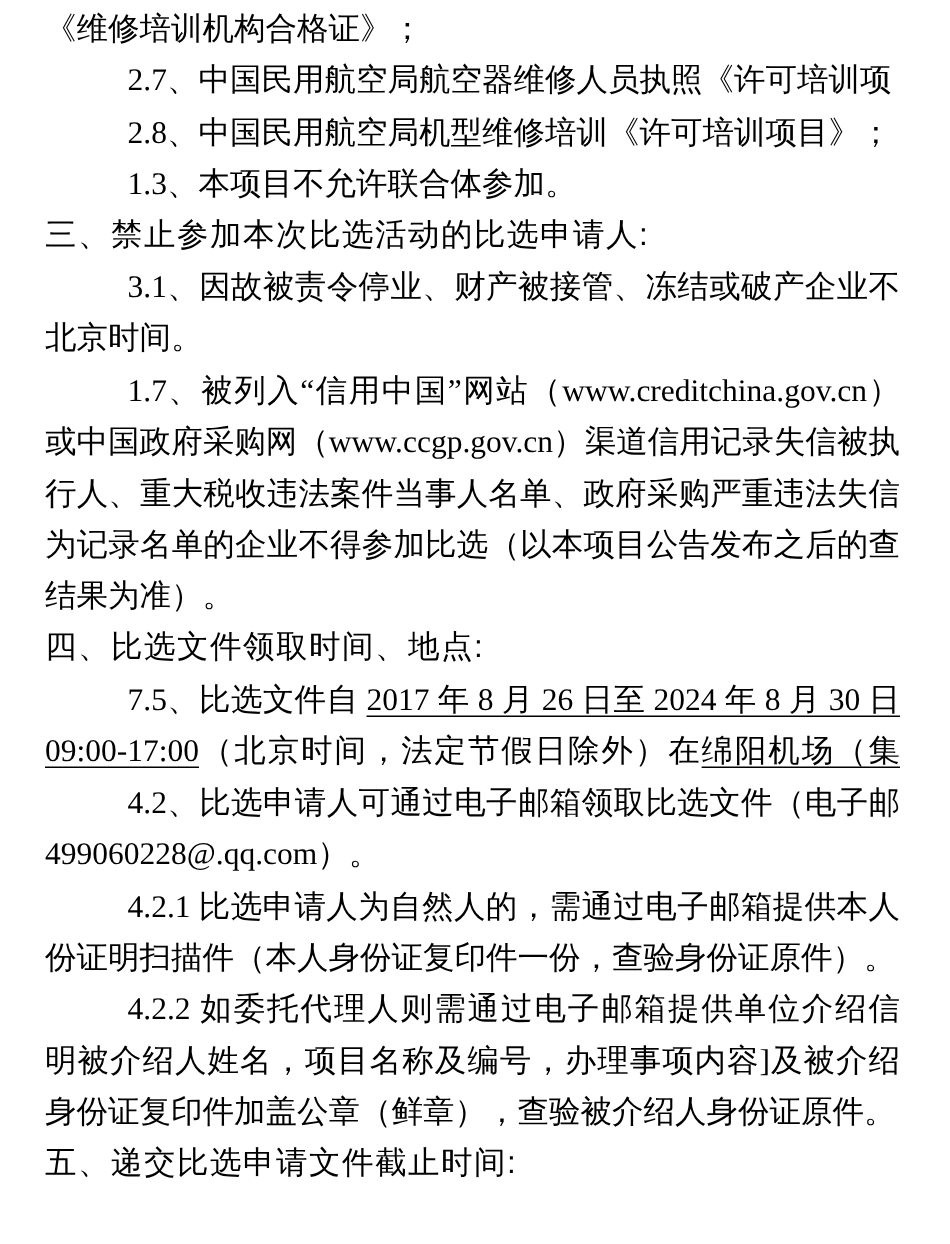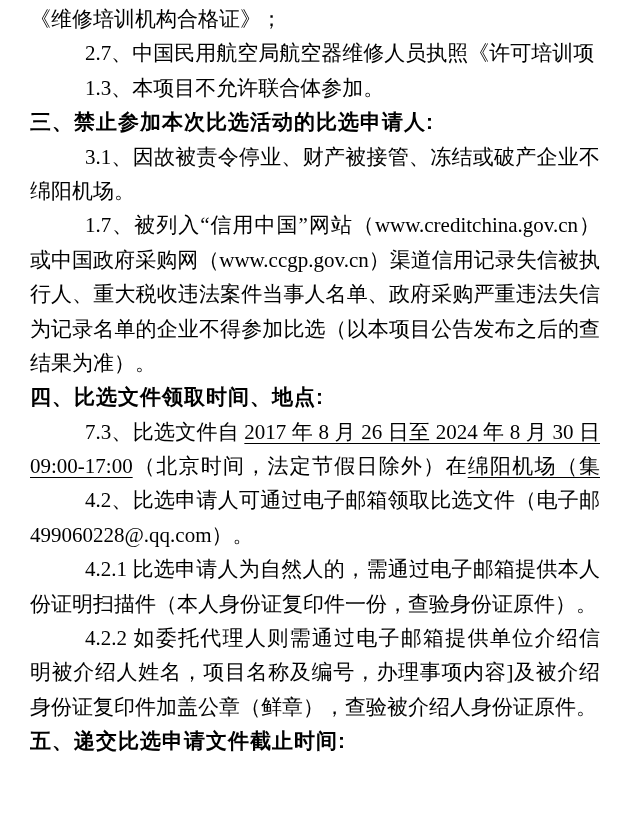--- a/index.html
+++ b/index.html
@@ -27,56 +27,57 @@
   }
   
   .ind { text-indent: 55px; }
   
   .jst {
     text-align: justify;
     text-align-last: justify;
     text-justify: inter-character;
   }
   .hd {
-    font-weight: bold;
+    font-weight: normal;
     font-family: "Liberation Sans", "DejaVu Sans", sans-serif;
     letter-spacing: 1px;
   }
   .u {
     text-decoration: underline;
     text-underline-offset: 4px;
     text-decoration-thickness: 1px;
   }
 </style>
 </head>
 <body>
 
 <div class="doc">
 
   <div class="line">《维修培训机构合格证》；</div>
 
   <div class="line ind">2.7、中国民用航空局航空器维修人员执照《许可培训项目》;</div>
 
+  <div class="line ind">2.8、中国民用航空局机型维修培训《许可培训项目》；</div>
 
   <div class="line ind">1.3、本项目不允许联合体参加。</div>
 
   <div class="line hd">三、禁止参加本次比选活动的比选申请人:</div>
 
   <div class="line ind jst">3.1、因故被责令停业、财产被接管、冻结或破产企业不得</div>
-  <div class="line">绵阳机场。</div>
+  <div class="line">北京时间。</div>
 
   <div class="line ind jst">1.7、被列入“信用中国”网站（www.creditchina.gov.cn）</div>
   <div class="line jst">或中国政府采购网（www.ccgp.gov.cn）渠道信用记录失信被执</div>
   <div class="line jst">行人、重大税收违法案件当事人名单、政府采购严重违法失信行</div>
   <div class="line jst">为记录名单的企业不得参加比选（以本项目公告发布之后的查询</div>
   <div class="line">结果为准）。</div>
 
   <div class="line hd">四、比选文件领取时间、地点:</div>
 
-  <div class="line ind jst"><span>7.3、比选文件自 </span><span class="u">2017 年 8 月 26 日至 2024 年 8 月 30 日</span></div>
+  <div class="line ind jst"><span>7.5、比选文件自 </span><span class="u">2017 年 8 月 26 日至 2024 年 8 月 30 日</span></div>
 
   <div class="line jst"><span class="u">09:00-17:00</span><span>（北京时间，法定节假日除外）在</span><span class="u">绵阳机场（集团）</span></div>
 
 
   <div class="line ind jst">4.2、比选申请人可通过电子邮箱领取比选文件（电子邮箱：</div>
   <div class="line">499060228@.qq.com）。</div>
 
   <div class="line ind jst">4.2.1 比选申请人为自然人的，需通过电子邮箱提供本人身</div>
   <div class="line">份证明扫描件（本人身份证复印件一份，查验身份证原件）。</div>
 

